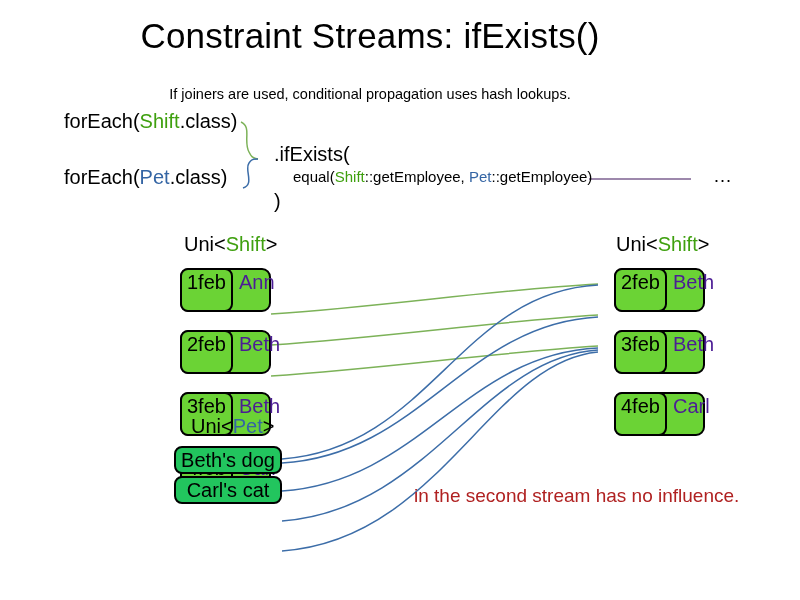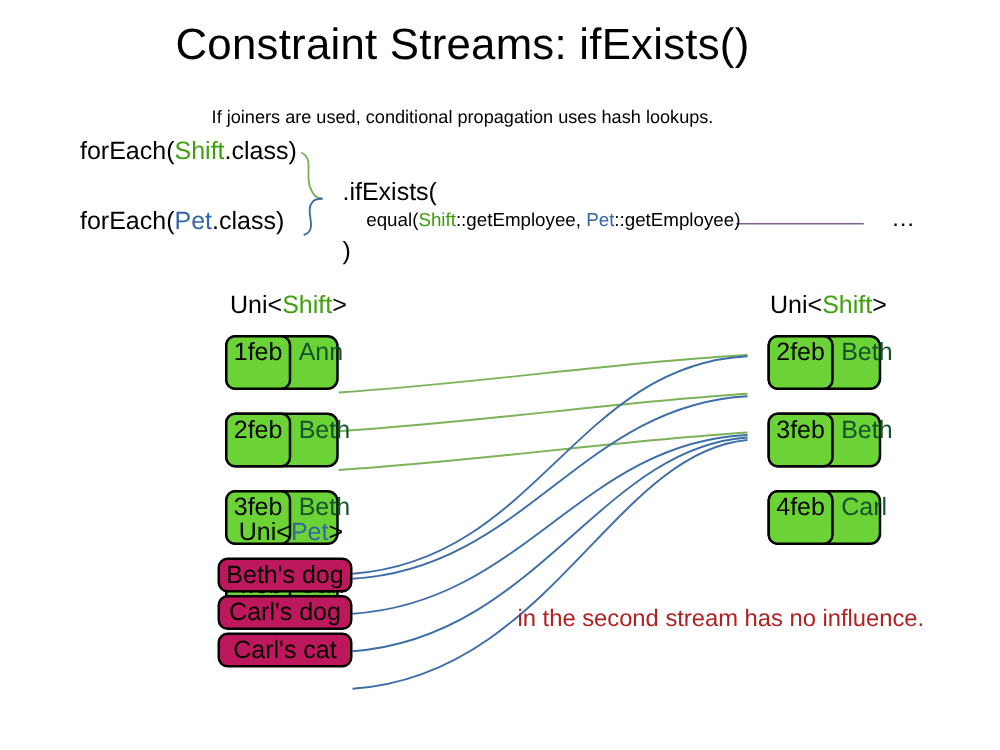--- a/index.html
+++ b/index.html
@@ -14,22 +14,22 @@
   .subtitle{left:0;top:66px;width:724px;text-align:center;font-size:14.5px;margin-top:20px;}
   .code{font-size:20px;white-space:nowrap;}
   .code-sm{font-size:15px;white-space:nowrap;}
   .c-green{color:#3FA00F;}
   .c-blue{color:#3465A4;}
   .hdr{font-size:20px;white-space:nowrap;}
   .tbl{display:flex;flex-direction:column;}
   .srow{display:flex;background:#6BD335;border:2px solid #000;border-radius:9px;height:44px;margin-bottom:18px;}
   .sdate{border:2px solid #000;border-radius:8px;margin:-2px;background:#6BD335;
          font-size:20px;line-height:24px;padding:0 5px;color:#000;}
-  .sname{flex:1;color:#14532d;font-size:20px;line-height:24px;padding-left:8px;}
-  .prow{background:#be185d;border:2px solid #000;border-radius:8px;height:28px;margin-bottom:2px;
+  .sname{flex:1;color:#4c1d95;font-size:20px;line-height:24px;padding-left:8px;}
+  .prow{background:#22c55e;border:2px solid #000;border-radius:8px;height:28px;margin-bottom:2px;
         text-align:center;font-size:20px;line-height:24px;}
   .note{font-size:19px;line-height:26px;color:#B02121;white-space:nowrap;}
   .ellipsis{font-size:19px;}
 </style>
 </head>
 <body>
 
 <svg class="links" viewBox="0 0 800 600" fill="none">
 
   <path d="M 241 122 C 252 127 243 141 249 152 C 251 156 252 158 258 159" stroke="#7CB258" stroke-width="1.5"></path>
@@ -98,19 +98,18 @@
   <div class="srow">
       <span class="sdate">4feb</span>
       <span class="sname">Carl</span>
     </div>
 </div>
 
 <div class="abs hdr" style="left:175px;top:415px"><span>Uni&lt;</span><span class="c-blue">Pet</span><span>&gt;</span></div>
 
 <div class="abs tbl" style="left:158px;top:446px;width:124px">
   <div class="prow">Beth's dog</div>
-  <div class="prow">Carl's dog</div>
   <div class="prow">Carl's cat</div>
 </div>
 
 <div class="abs note" style="left:398px;top:483px">
   <div>in the second stream has no influence.</div>
 </div>
 
 </body></html>

